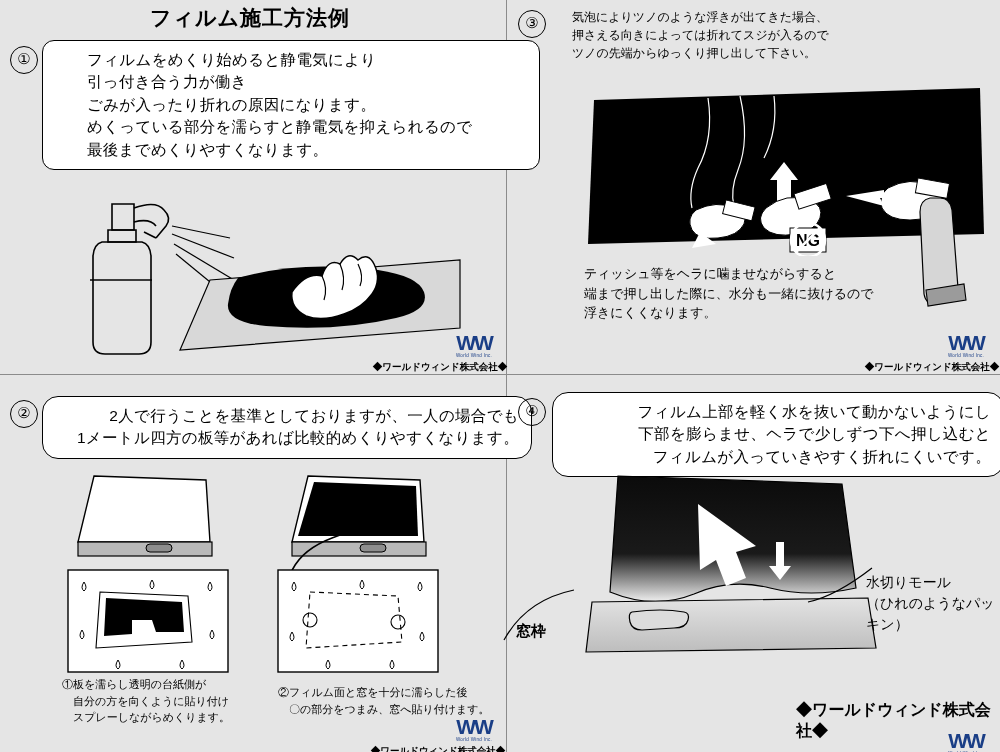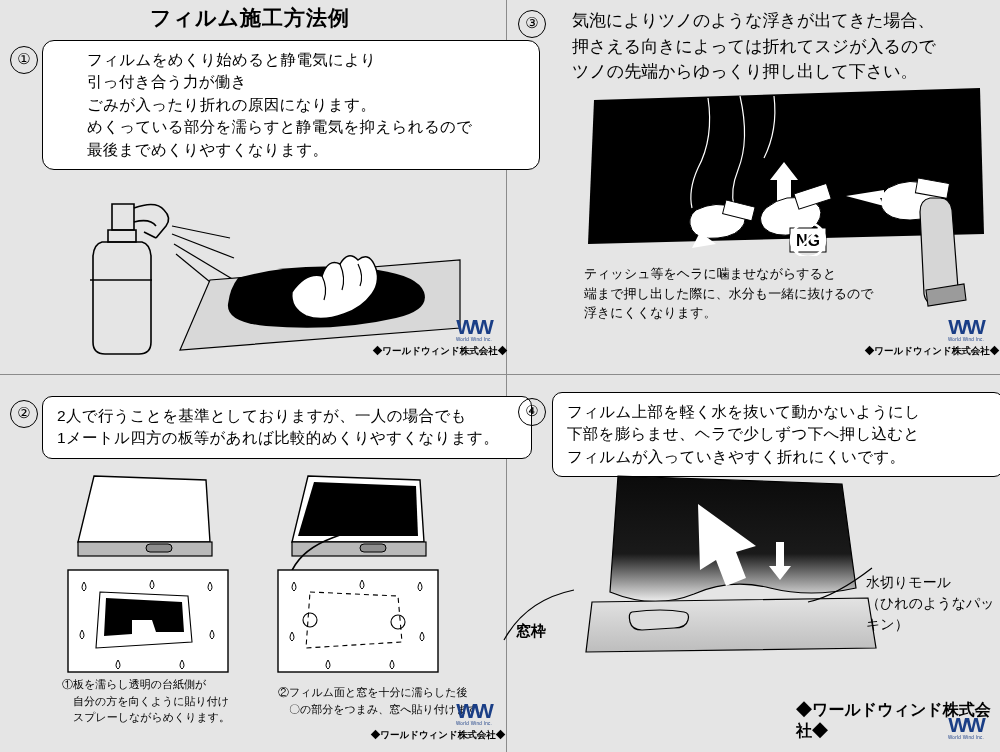--- a/index.html
+++ b/index.html
@@ -69,21 +69,22 @@
     border: 1.5px solid #000;
     border-radius: 12px;
     background: #fff;
     padding: 8px 12px 8px 14px;
     font-size: 15.5px;
     line-height: 1.45;
     white-space: pre-line;
     letter-spacing: 0.3px;
   }
   .bubble.plain {
-    border-radius: 10px;
+    border-radius: 16px;
+    text-align: right;
   }
 
   .note {
     position: absolute;
     font-size: 13px;
     line-height: 1.5;
     white-space: pre-line;
   }
   .smallnote {
     position: absolute;
@@ -100,20 +101,21 @@
   .label2 {
     position: absolute;
     font-size: 14px;
     line-height: 1.5;
     white-space: pre-line;
   }
 
   .brand {
     position: absolute;
     text-align: center;
+    margin-top: 16px;
   }
   .brand .ww {
     font-size: 21px;
     font-weight: bold;
     color: #1a3e86;
     letter-spacing: -2px;
     line-height: 1;
   }
   .brand .sub {
     font-size: 4.5px;
@@ -259,21 +261,21 @@
 
   <div class="brand" style="left:440px; top:700px; width:68px;">
     <div class="ww">WW</div>
     <div class="sub">World Wind Inc.</div>
   </div>
   <div class="brand" style="left:368px; top:728px; width:140px;">
     <div class="jp">◆ワールドウィンド株式会社◆</div>
   </div>
 
   <div class="circle-num" style="left:518px; top:10px;">③</div>
-  <div class="note" style="left:572px; top:8px; width:420px; font-size:17px;">気泡によりツノのような浮きが出てきた場合、
+  <div class="note" style="left:572px; top:8px; width:420px; font-size:12px;">気泡によりツノのような浮きが出てきた場合、
 押さえる向きによっては折れてスジが入るので
 ツノの先端からゆっくり押し出して下さい。</div>
 
   <div class="svgbox" style="left:588px; top:84px;">
     <svg width="400" height="172" viewBox="0 0 400 172">
       <polygon points="6,16 392,4 396,150 0,160" fill="#000"></polygon>
 
       <g stroke="#ffffff" stroke-width="1.2" fill="none">
         <path d="M120 14 q6 40 -10 70 q-10 22 -6 40"></path>
         <path d="M152 12 q10 44 -2 74 q-8 20 -4 36"></path>

